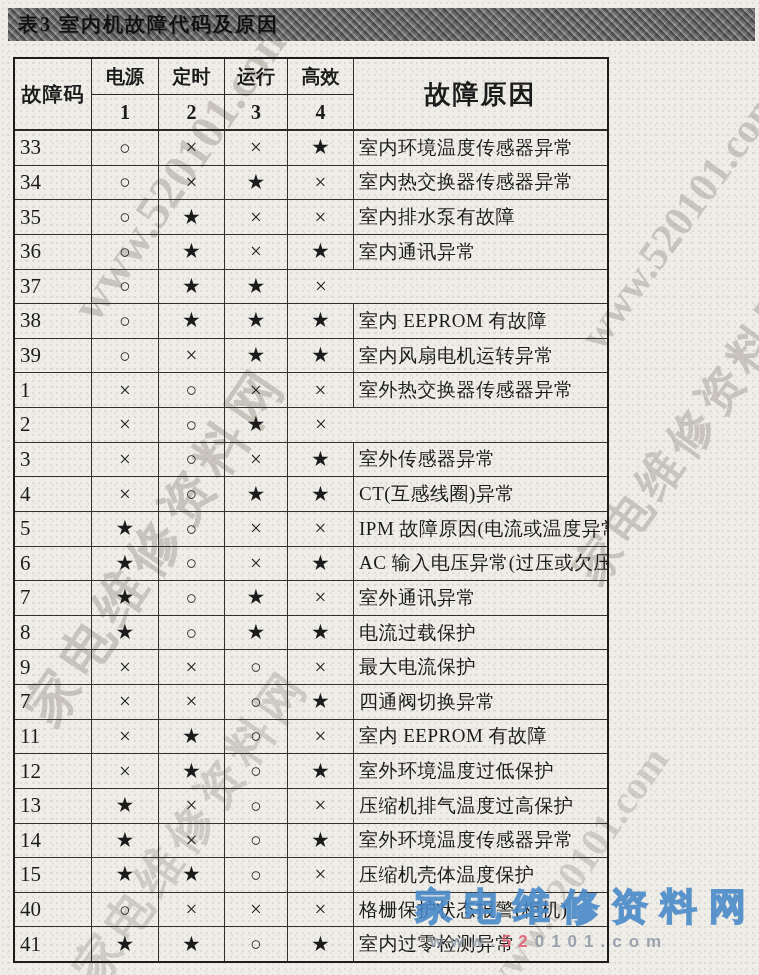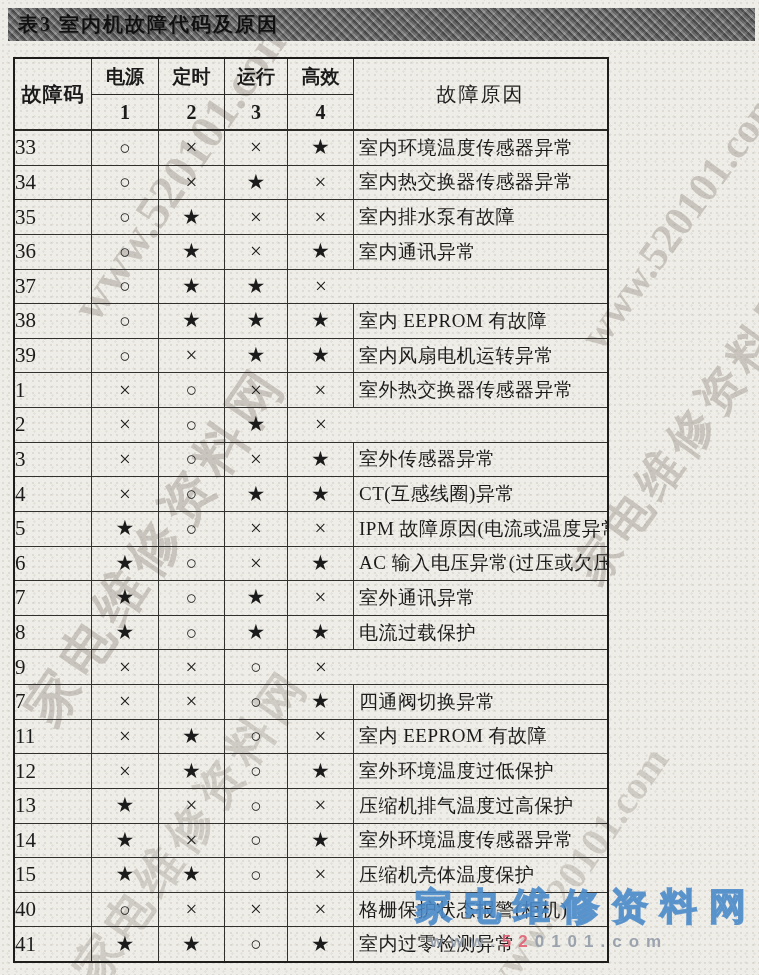--- a/index.html
+++ b/index.html
@@ -47,31 +47,31 @@
   .thead{
     display:grid;
     grid-template-columns:77px 67px 66px 63px 66px 1fr;
     grid-template-rows:36px 34px;
     border-bottom:2px solid #2b2a27;flex:0 0 auto;
   }
   .thead > div{display:flex;align-items:center;justify-content:center;}
   .h-code{grid-column:1;grid-row:1/3;border-right:1px solid #2b2a27;font-weight:bold;font-size:20px;letter-spacing:1px;}
   .h-lamp{grid-row:1;border-right:1px solid #2b2a27;border-bottom:1px solid #2b2a27;font-weight:bold;font-size:19px;}
   .h-num{grid-row:2;border-right:1px solid #2b2a27;font-weight:bold;font-size:20px;}
-  .h-cause{grid-column:6;grid-row:1/3;font-weight:normal;font-size:20px;letter-spacing:2px;}
+  .h-cause{grid-column:6;grid-row:1/3;font-weight:bold;font-size:26px;letter-spacing:2px;}
   .tbody{flex:1 1 auto;display:flex;flex-direction:column;}
   .row{
     flex:1 1 0;display:grid;
     grid-template-columns:77px 67px 66px 63px 66px 1fr;
     border-bottom:1px solid #33312d;
   }
   .row:last-child{border-bottom:none;}
   .c{border-right:1px solid #33312d;display:flex;align-items:center;overflow:hidden;}
   .c:last-child{border-right:none;}
-  .code{font-size:21px;}
+  .code{font-size:21px;padding-left:5px;}
   .lamp{justify-content:center;}
   .s-circle{font-size:19px;}
   .s-cross{font-size:21px;}
   .s-star{font-size:21px;}
   .cause{font-size:19px;padding-left:5px;letter-spacing:0.5px;white-space:nowrap;}
   
   .footer-site{
     position:absolute;left:415px;top:882px;z-index:3;white-space:nowrap;
     font-size:37px;font-weight:bold;letter-spacing:12px;
     color:rgba(110,165,215,.35);
@@ -246,20 +246,21 @@
     <div class="c lamp s-star">★</div>
     <div class="c cause">电流过载保护</div>
   </div>
 
   <div class="row">
     <div class="c code">9</div>
     <div class="c lamp s-cross">×</div>
     <div class="c lamp s-cross">×</div>
     <div class="c lamp s-circle">○</div>
     <div class="c lamp s-cross">×</div>
+    <div class="c cause">最大电流保护</div>
   </div>
 
   <div class="row">
     <div class="c code">7</div>
     <div class="c lamp s-cross">×</div>
     <div class="c lamp s-cross">×</div>
     <div class="c lamp s-circle">○</div>
     <div class="c lamp s-star">★</div>
     <div class="c cause">四通阀切换异常</div>
   </div>

